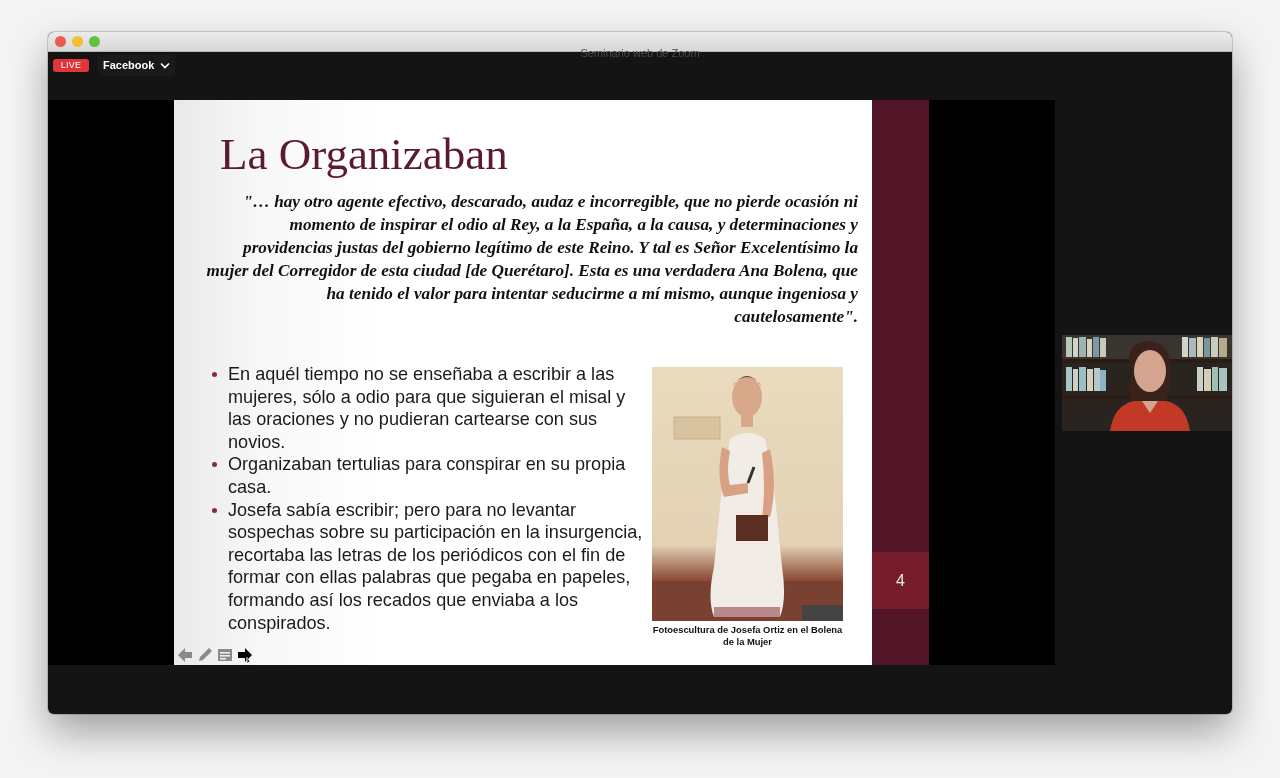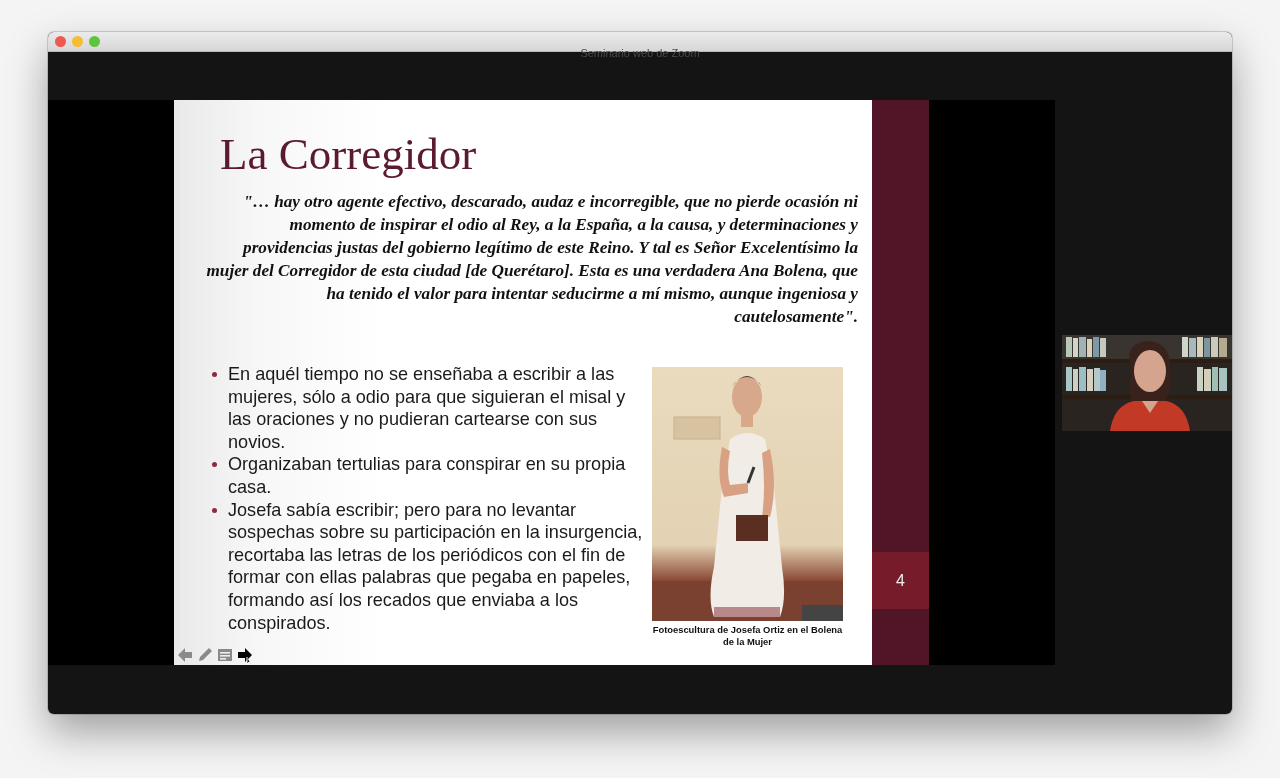--- a/index.html
+++ b/index.html
@@ -104,24 +104,33 @@
 <body>
 
 <div class="window">
   <div class="titlebar">
     <span class="tl red"></span>
     <span class="tl yellow"></span>
     <span class="tl green"></span>
     <div class="win-title">Seminario web de Zoom</div>
   </div>
 
+  <div class="topbar">
+    <div class="live-badge">LIVE</div>
+    <div class="fb-btn">
+      <span>Facebook</span>
+      <svg width="10" height="7" viewBox="0 0 10 7">
+        <path d="M1 1.5 L5 5.5 L9 1.5" stroke="#fff" stroke-width="1.6" fill="none"></path>
+      </svg>
+    </div>
+  </div>
 
   <div class="share-area">
     <div class="slide">
-      <div class="slide-title">La Corregidor</div>
+      <div class="slide-title">La Organizaban</div>
       <div class="quote">"… hay otro agente efectivo, descarado, audaz e incorregible, que no pierde ocasión ni momento de inspirar el odio al Rey, a la España, a la causa, y determinaciones y providencias justas del gobierno legítimo de este Reino. Y tal es Señor Excelentísimo la mujer del Corregidor de esta ciudad [de Querétaro]. Esta es una verdadera Ana Bolena, que ha tenido el valor para intentar seducirme a mí mismo, aunque ingeniosa y cautelosamente".</div>
 
       <ul class="bullets">
         <li>En aquél tiempo no se enseñaba a escribir a las mujeres, sólo a odio para que siguieran el misal y las oraciones y no pudieran cartearse con sus novios.</li>
         <li>Organizaban tertulias para conspirar en su propia casa.</li>
         <li>Josefa sabía escribir; pero para no levantar sospechas sobre su participación en la insurgencia, recortaba las letras de los periódicos con el fin de formar con ellas palabras que pegaba en papeles, formando así los recados que enviaba a los conspirados.</li>
       </ul>
 
       <div class="photo">
         <svg width="191" height="254" viewBox="0 0 191 254">

